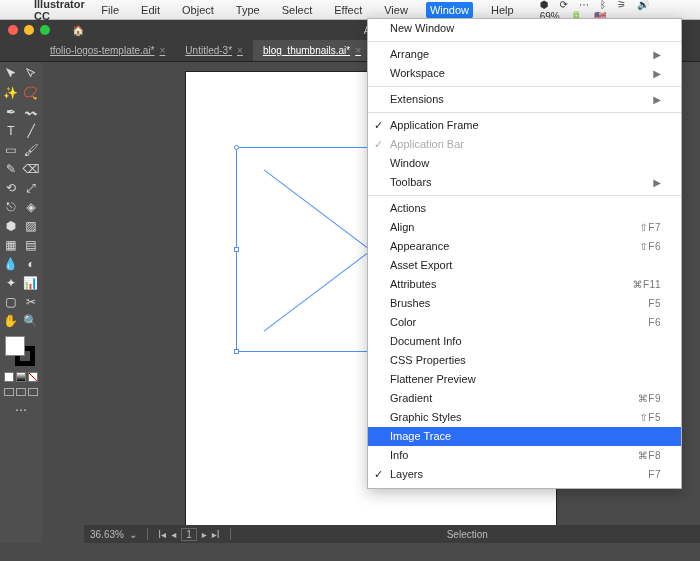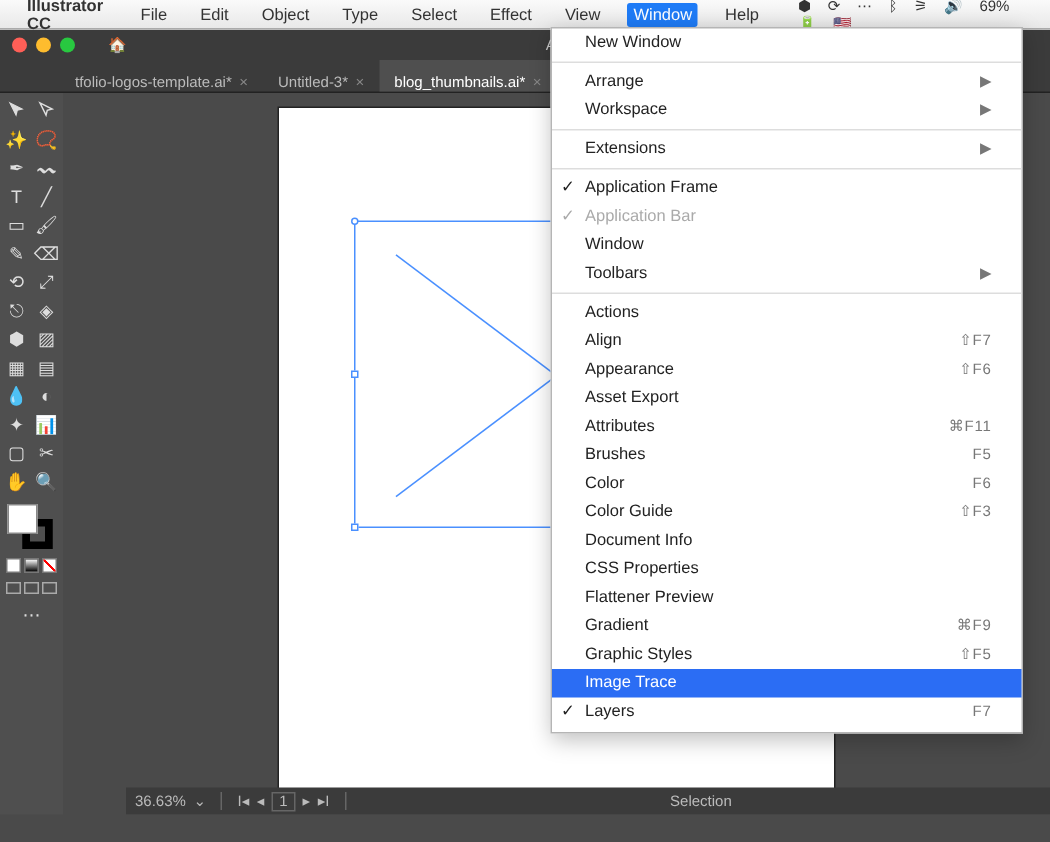--- a/index.html
+++ b/index.html
@@ -1,34 +1,34 @@
 <!DOCTYPE html>
 <html><head>
 <meta charset="utf-8">
 <style>
   * { margin:0; padding:0; box-sizing:border-box; font-family:-apple-system,"Helvetica Neue",Arial,sans-serif; }
   body { width:700px; height:561px; overflow:hidden; background:#4a4a4a; font-size:11px; color:#333; }
   
-  .mac-menu { height:20px; background:linear-gradient(#fafafa,#e8e8e8); display:flex; align-items:center; padding:0 8px; border-bottom:1px solid #bbb; }
+  .mac-menu { height:20px; background:linear-gradient(#fafafa,#e8e8e8); display:flex; align-items:center; padding:0 24px; border-bottom:1px solid #bbb; }
   .mac-menu .apple { font-size:13px; margin-right:10px; }
   .mac-menu .app-label { font-weight:bold; margin-right:12px; }
   .mac-menu .mitem { margin-right:14px; cursor:default; padding:2px 4px; }
   .mac-menu .mitem.active { background:#1e7bf6; color:#fff; border-radius:2px; }
   .mac-menu .spacer { flex:1; }
   .mac-menu .status span { margin-left:8px; font-size:10px; color:#333; }
   
   .titlebar { height:20px; background:#3b3b3b; display:flex; align-items:center; padding:0 8px; color:#ccc; font-size:10px; }
   .traffic { display:flex; gap:6px; margin-right:12px; }
   .tl { width:10px; height:10px; border-radius:50%; }
   .tl.r{background:#ff5f57;} .tl.y{background:#febc2e;} .tl.g{background:#28c840;}
   .titlebar .title { flex:1; text-align:center; }
   .titlebar .tb-icon { margin-left:10px; color:#aaa; }
   
   .tabrow { height:22px; background:#3b3b3b; display:flex; align-items:center; padding-left:40px; color:#bbb; font-size:10px; border-bottom:1px solid #222; }
-  .tab { padding:0 10px; height:100%; display:flex; align-items:flex-end; gap:5px; }
+  .tab { padding:0 10px; height:100%; display:flex; align-items:center; gap:5px;text-decoration:underline; }
   .tab .x { color:#888; }
   .tab.active { background:#4f4f4f; color:#fff; }
   
   .work { display:flex; height:481px; background:#4a4a4a; }
   .tools { width:42px; background:#4f4f4f; display:flex; flex-direction:column; align-items:center; padding-top:2px; }
   .tool-row { display:flex; }
   .tool { width:20px; height:19px; display:flex; align-items:center; justify-content:center; color:#ddd; font-size:12px; }
   .tool svg { width:13px; height:13px; fill:#ddd; stroke:#ddd; }
   .swatches { margin-top:6px; position:relative; width:32px; height:32px; }
   .sw { position:absolute; width:20px; height:20px; border:1px solid #888; }
@@ -307,42 +307,42 @@
     </div>
     <div class="dd-item">
       <span>Brushes</span>
       <span class="sc">F5</span>
     </div>
     <div class="dd-item">
       <span>Color</span>
       <span class="sc">F6</span>
     </div>
     <div class="dd-item">
-      <span>Color Guide</span>
-      <span class="sc">⇧F3</span>
-    </div>
-    <div class="dd-item">
       <span>Document Info</span>
     </div>
     <div class="dd-item">
       <span>CSS Properties</span>
     </div>
     <div class="dd-item">
       <span>Flattener Preview</span>
     </div>
     <div class="dd-item">
       <span>Gradient</span>
       <span class="sc">⌘F9</span>
     </div>
     <div class="dd-item">
       <span>Graphic Styles</span>
       <span class="sc">⇧F5</span>
     </div>
     <div class="dd-item sel">
       <span>Image Trace</span>
+    </div>
+    <div class="dd-item">
+      <span>Info</span>
+      <span class="sc">⌘F8</span>
     </div>
     <div class="dd-item">
       <span class="check">✓</span>
       <span>Layers</span>
       <span class="sc">F7</span>
     </div>
     <div class="dd-item"></div>
   </div>
 
 </body></html>

